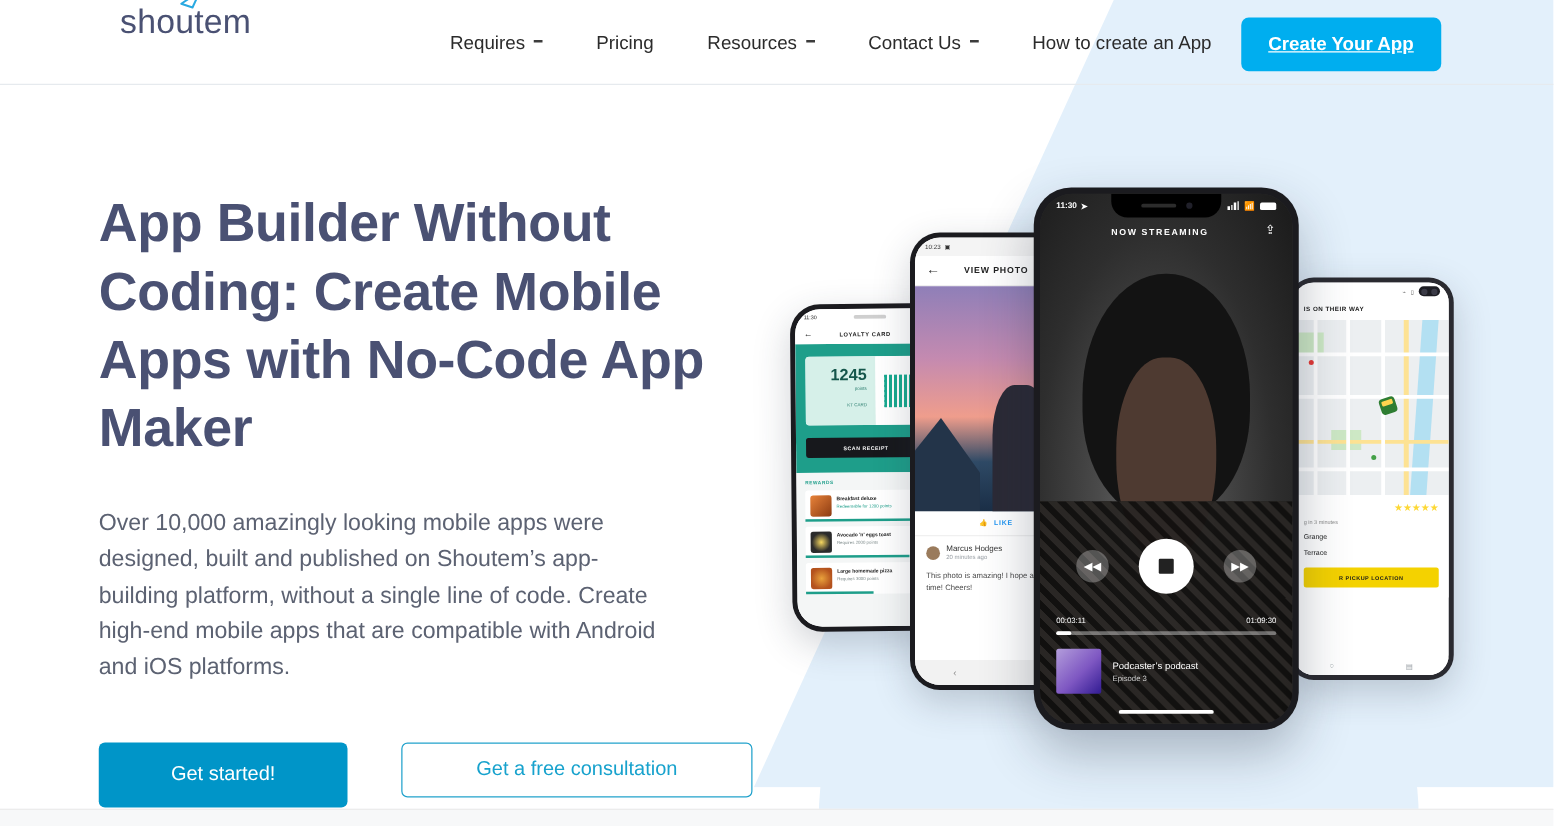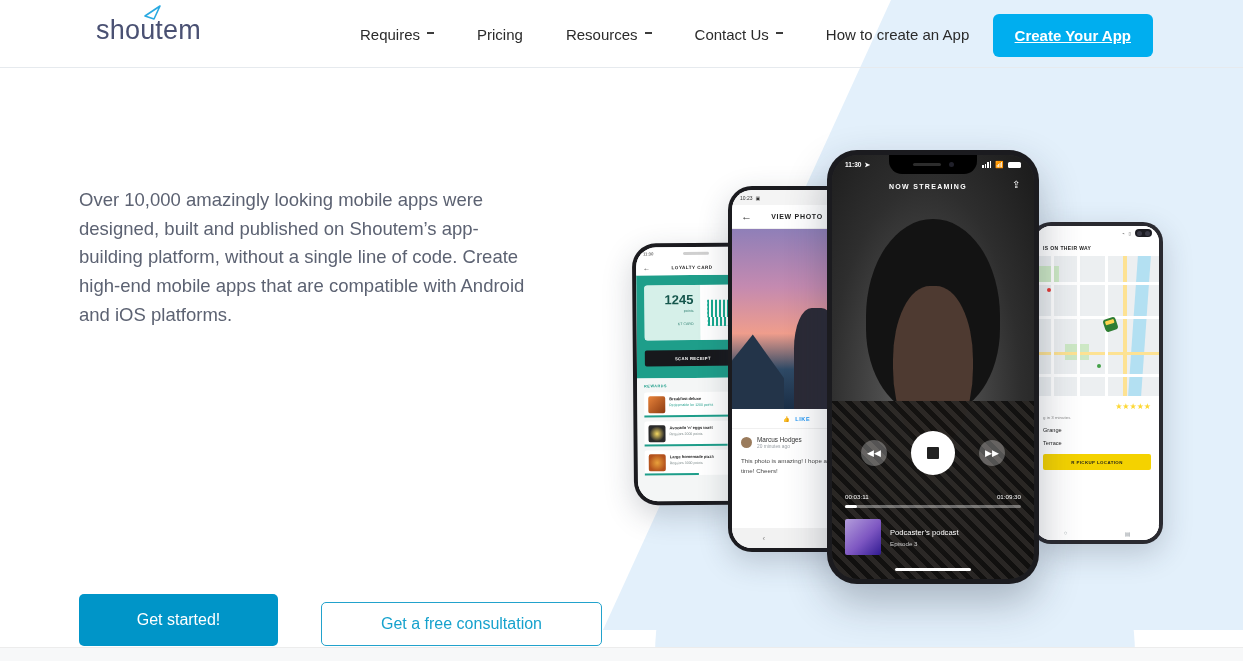--- a/index.html
+++ b/index.html
@@ -22,21 +22,21 @@
     position:absolute; left:655px; top:415px; width:480px; height:480px;
     border-radius:50%; background:#e3f0fb; z-index:0;
   }
 
   
   .header{
     position:absolute; left:0; top:0; width:1243px; height:68px;
     display:flex; align-items:center; z-index:30;
     border-bottom:1px solid #e6eaee;
   }
-  .logo{ position:absolute; left:96px; top:17px; display:flex; align-items:flex-end; }
+  .logo{ position:absolute; left:96px; top:4px; display:flex; align-items:flex-end; }
   .logo-text{
     font-size:27px; color:#4a5173; letter-spacing:.2px;
     font-family:"Liberation Sans", sans-serif; line-height:1;
   }
   .logo-mark{ position:absolute; left:47px; top:-14px; }
 
   .nav{ position:absolute; left:360px; top:0; height:68px; display:flex; align-items:center; gap:0; }
   .nav-item{
     display:flex; align-items:center; gap:7px;
     font-size:15px; color:#2b2b2b; cursor:pointer; white-space:nowrap;
@@ -53,21 +53,21 @@
 
   
   .hero-copy{ position:absolute; left:79px; top:152px; width:520px; z-index:20; }
   .headline{
     font-size:43px; line-height:1.27; font-weight:bold; color:#4a5173;
     letter-spacing:-.3px;
   }
   .subcopy{
     margin-top:34px; font-size:18.5px; line-height:1.55; color:#5c6272; width:460px;
   }
-  .cta-row{ position:absolute; left:79px; top:594px; display:flex; gap:43px; z-index:20;align-items:flex-end; }
+  .cta-row{ position:absolute; left:79px; top:594px; display:flex; gap:43px; z-index:20; }
   .btn-primary{
     width:199px; height:52px; border-radius:5px; border:none;
     background:#0095c8; color:#fff; font-size:16px; cursor:pointer;
     font-family:"Liberation Sans", sans-serif;
   }
   .btn-outline{
     width:281px; height:44px; border-radius:5px; border:1px solid #22a2cc;
     background:#fff; color:#17a2cd; font-size:16px; cursor:pointer;
     font-family:"Liberation Sans", sans-serif;
   }
@@ -229,20 +229,21 @@
       </div>
       <div class="nav-item nav-login">
         <span>Login</span>
       </div>
     </div>
 
     <button class="cta-header">Create Your App</button>
   </div>
 
   <div class="hero-copy">
+    <h1 class="headline">App Builder Without Coding: Create Mobile Apps with No-Code App Maker</h1>
     <p class="subcopy">Over 10,000 amazingly looking mobile apps were designed, built and published on Shoutem’s app-building platform, without a single line of code. Create high-end mobile apps that are compatible with Android and iOS platforms.</p>
   </div>
 
   <div class="cta-row">
     <button class="btn-primary">Get started!</button>
     <button class="btn-outline">Get a free consultation</button>
   </div>
 
   <div class="phones">
 

